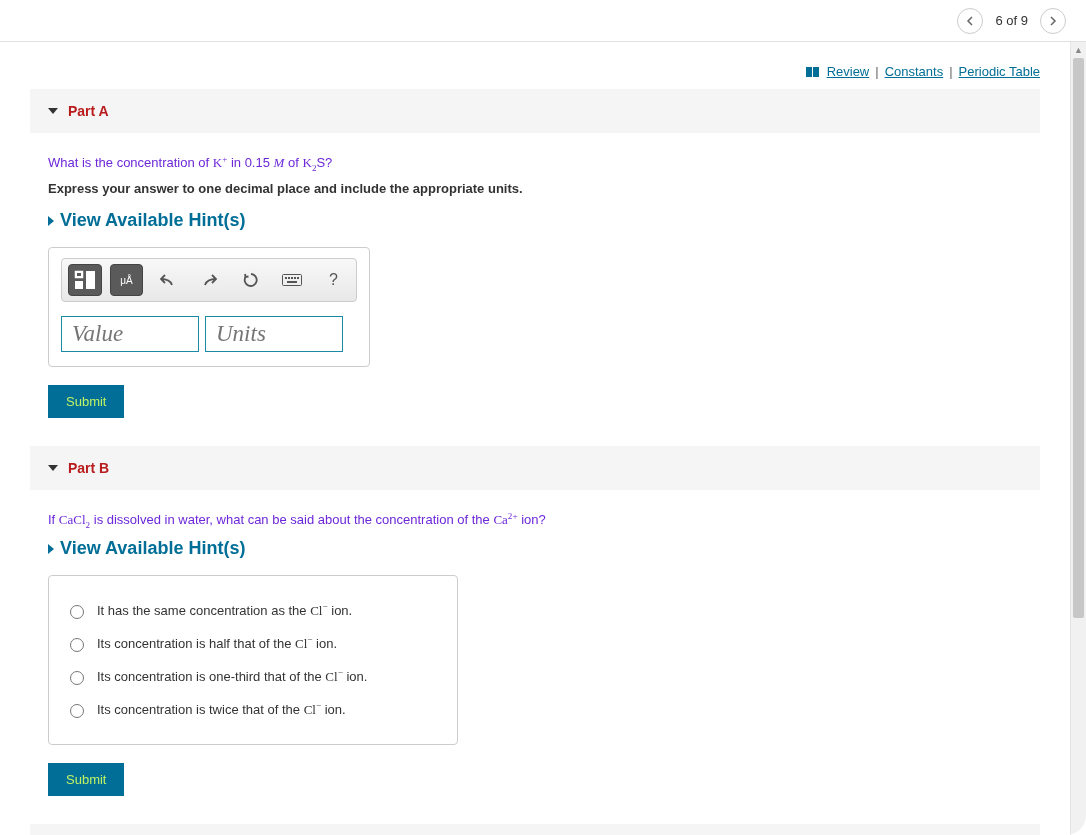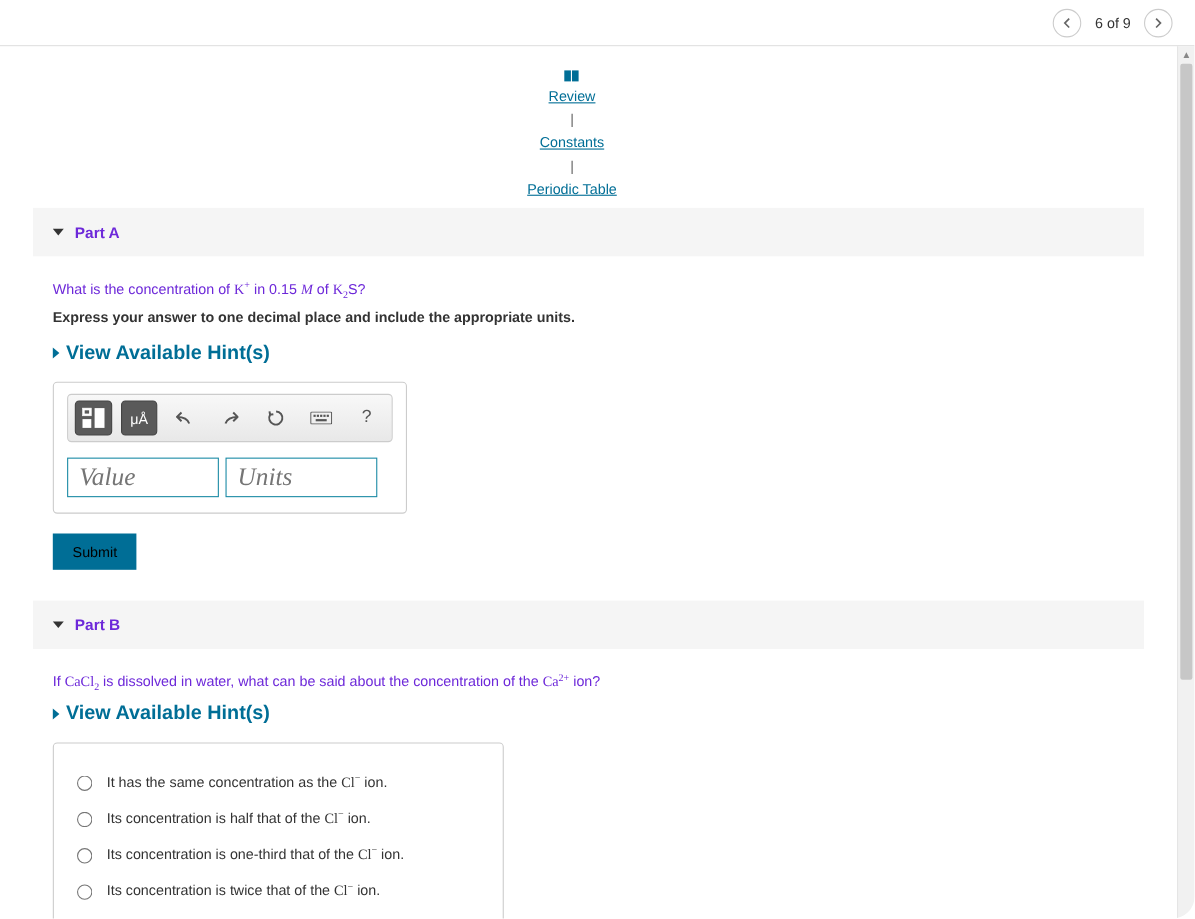--- a/index.html
+++ b/index.html
@@ -51,21 +51,20 @@
     flex: 1;
     padding: 0 0 0 0;
   }
   .toplinks {
     display: flex;
     justify-content: flex-end;
     align-items: center;
     gap: 6px;
     padding: 22px 30px 10px 0;
     font-size: 13px;
-    flex-direction: column;
   }
   .toplinks a {
     color: #006e96;
     text-decoration: underline;
     cursor: pointer;
   }
   .toplinks .sep {
     color: #666;
     text-decoration: none;
   }
@@ -83,21 +82,21 @@
     margin: 0 30px 28px 30px;
   }
   .part-header {
     background: #f5f5f5;
     padding: 14px 18px;
     display: flex;
     align-items: center;
     gap: 10px;
     font-size: 14px;
     font-weight: bold;
-    color: #6d28d9;
+    color: #b91c1c;
     cursor: pointer;
   }
   .caret-down {
     width: 0; height: 0;
     border-left: 5px solid transparent;
     border-right: 5px solid transparent;
     border-top: 6px solid #333;
   }
   .caret-right {
     width: 0; height: 0;
@@ -174,21 +173,21 @@
     font-family: Georgia, 'Times New Roman', serif;
     font-style: italic;
     font-size: 23px;
     color: #999;
     outline: none;
   }
   .input-value { width: 138px; }
   .input-units { width: 138px; }
   .submit-btn {
     background: #006e96;
-    color: #000000;
+    color: #bef264;
     border: none;
     padding: 9px 18px;
     font-size: 13px;
     cursor: pointer;
     margin-top: 18px;
   }
   .mc-box {
     border: 1px solid #ccc;
     border-radius: 4px;
     width: 410px;
@@ -286,21 +285,21 @@
             <div class="toolbar">
               <div class="tool-btn tool-dark">
                 <svg width="22" height="20" viewBox="0 0 22 20">
                   <rect x="1" y="1" width="8" height="7" fill="#fff" stroke="#fff" stroke-width="0.5"></rect>
                   <rect x="3" y="3" width="4" height="3" fill="#5a5a5a"></rect>
                   <rect x="1" y="11" width="8" height="8" fill="#fff"></rect>
                   <rect x="12" y="1" width="9" height="18" fill="#fff"></rect>
                 </svg>
               </div>
               <div class="tool-btn tool-dark">
-                <span style="font-size:13px;">μÅ</span>
+                <span style="font-size:10px;">μÅ</span>
               </div>
               <div class="tool-btn">
                 <svg width="16" height="14" viewBox="0 0 16 14">
                     <path d="M5 2 L1 6 L5 10 M1 6 Q10 6 12 12" stroke="#555" stroke-width="1.8" fill="none"></path>
                   </svg>
               </div>
               <div class="tool-btn">
                 <svg width="16" height="14" viewBox="0 0 16 14">
                     <path d="M11 2 L15 6 L11 10 M15 6 Q6 6 4 12" stroke="#555" stroke-width="1.8" fill="none"></path>
                   </svg>

